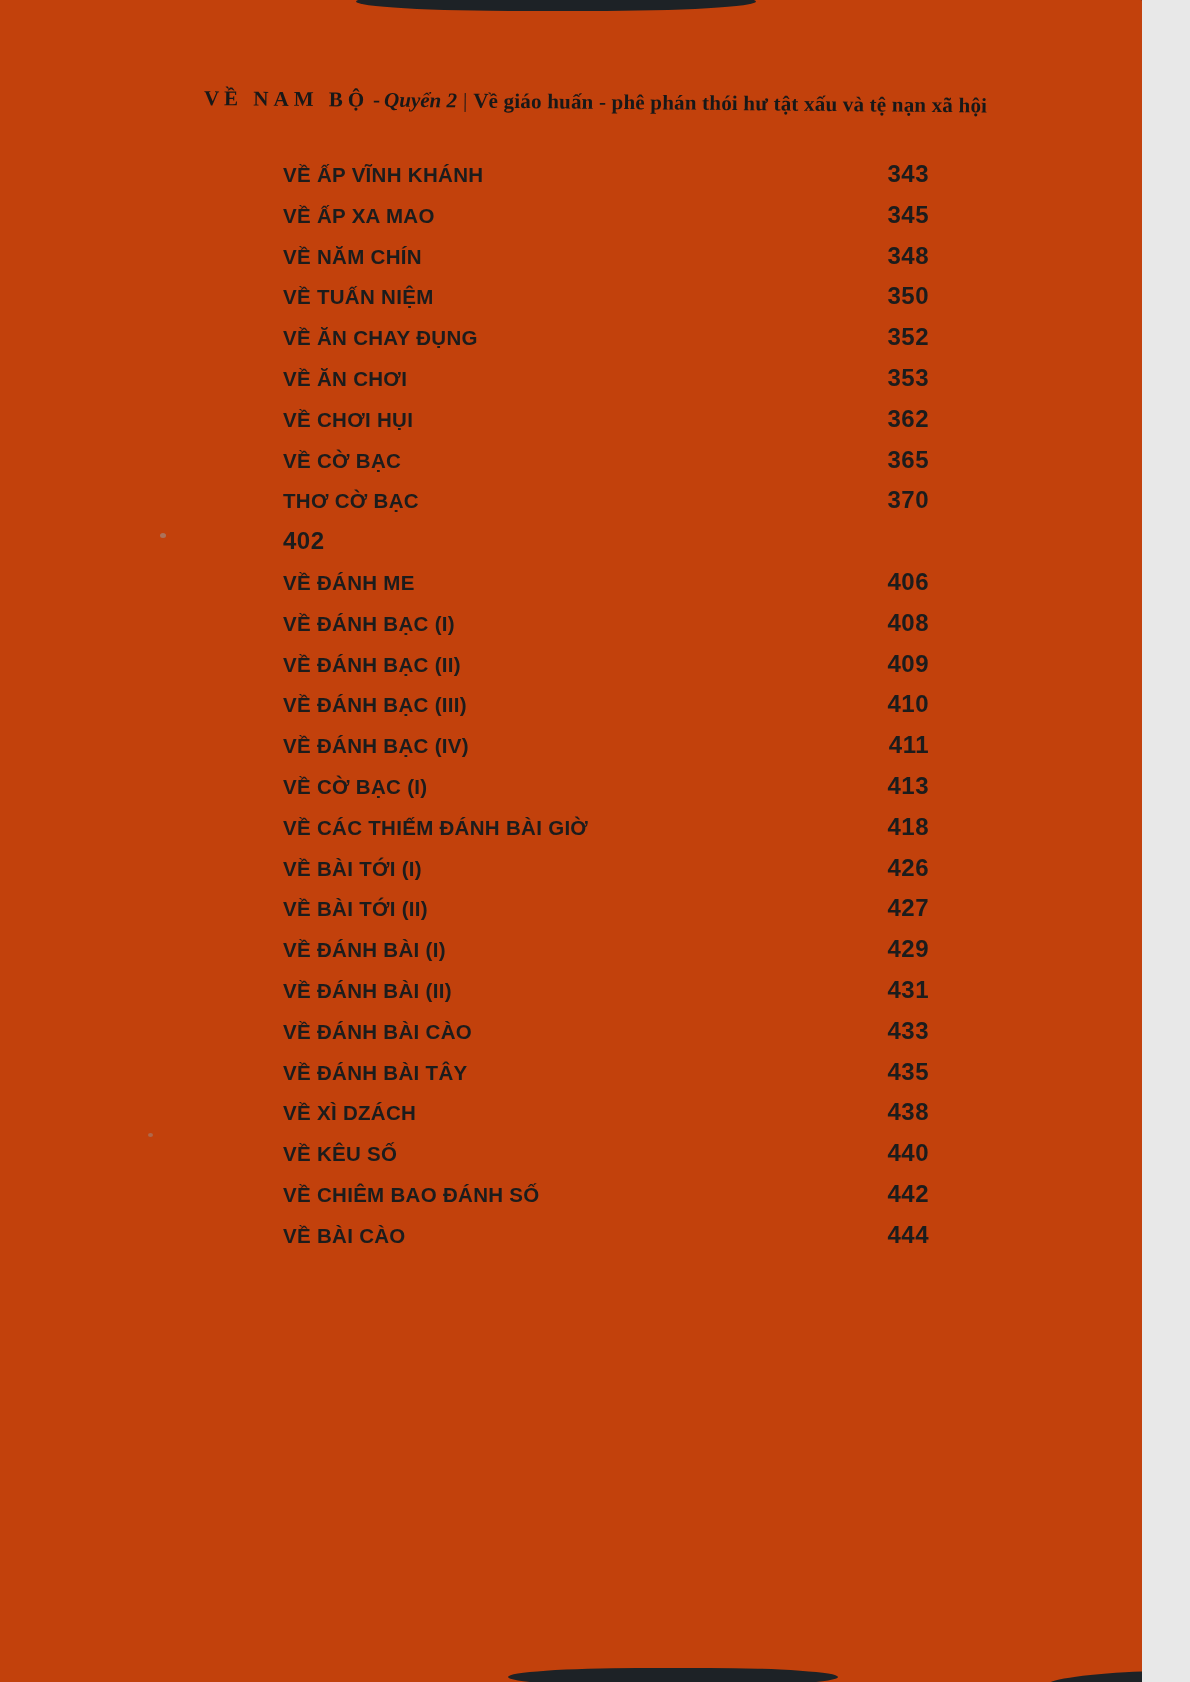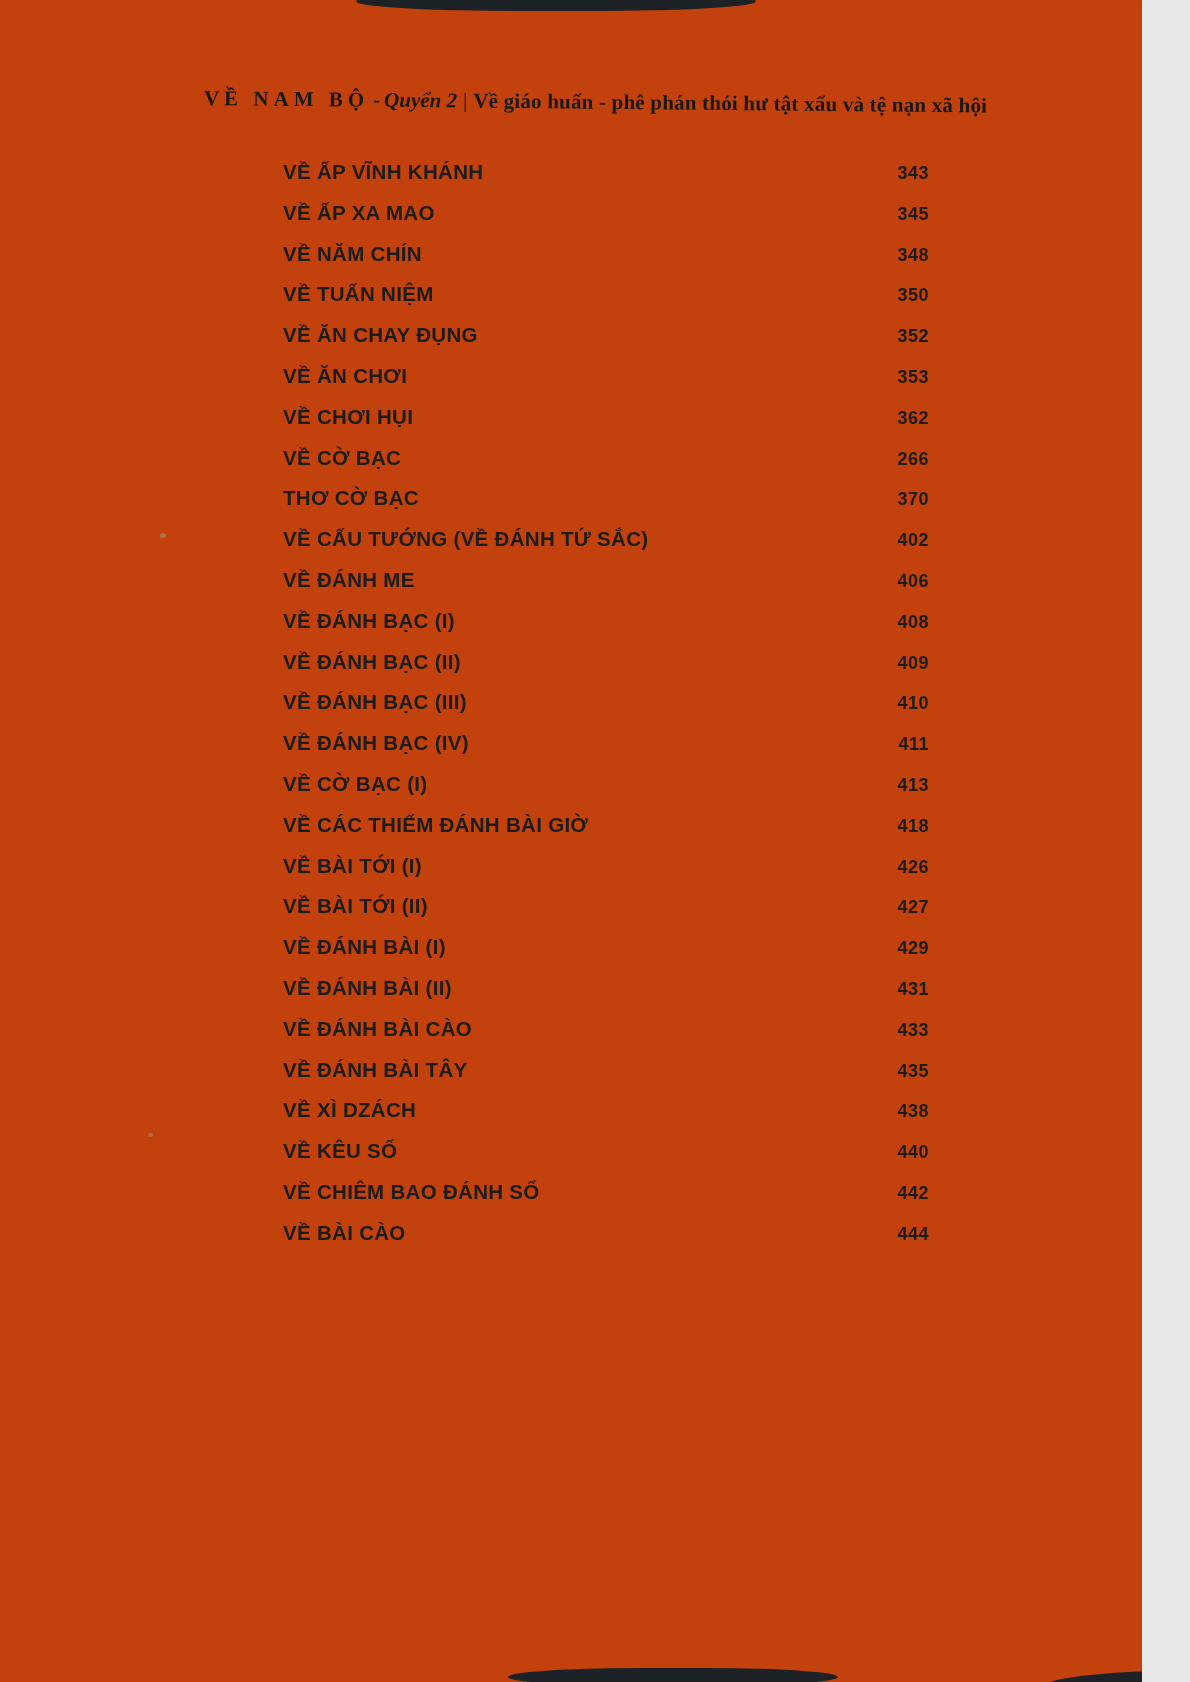--- a/index.html
+++ b/index.html
@@ -87,21 +87,21 @@
     align-items: baseline;
     height: 40.8px;
   }
   .toc-title {
     font-size: 20.5px;
     font-weight: 600;
     letter-spacing: 0.3px;
     color: #1c1c1c;
   }
   .toc-page {
-    font-size: 18px;
+    font-size: 24px;
     font-weight: 600;
     letter-spacing: 0.5px;
     color: #1c1c1c;
   }
 </style>
 </head>
 <body>
 
 <div class="page">
 
@@ -140,28 +140,27 @@
       <div class="toc-row">
         <span class="toc-title">VỀ ĂN CHƠI</span>
         <span class="toc-page">353</span>
       </div>
       <div class="toc-row">
         <span class="toc-title">VỀ CHƠI HỤI</span>
         <span class="toc-page">362</span>
       </div>
       <div class="toc-row">
         <span class="toc-title">VỀ CỜ BẠC</span>
-        <span class="toc-page">266</span>
+        <span class="toc-page">365</span>
       </div>
       <div class="toc-row">
         <span class="toc-title">THƠ CỜ BẠC</span>
         <span class="toc-page">370</span>
       </div>
       <div class="toc-row">
-        <span class="toc-title">VỀ CẤU TƯỚNG (VỀ ĐÁNH TỨ SẮC)</span>
         <span class="toc-page">402</span>
       </div>
       <div class="toc-row">
         <span class="toc-title">VỀ ĐÁNH ME</span>
         <span class="toc-page">406</span>
       </div>
       <div class="toc-row">
         <span class="toc-title">VỀ ĐÁNH BẠC (I)</span>
         <span class="toc-page">408</span>
       </div>

